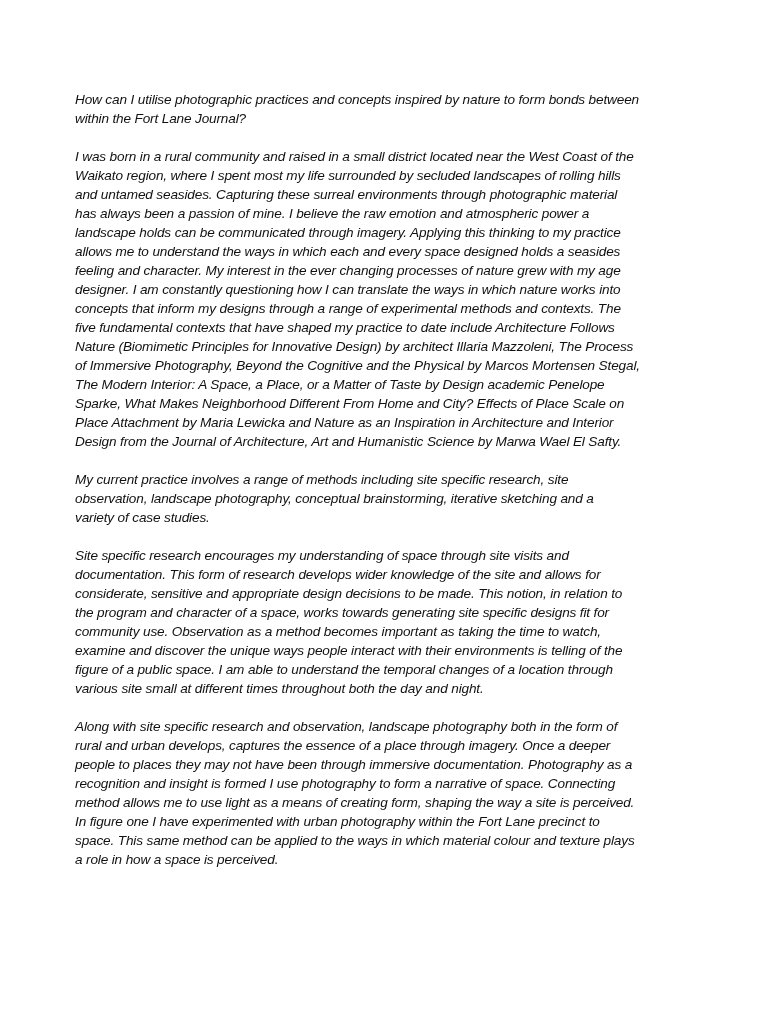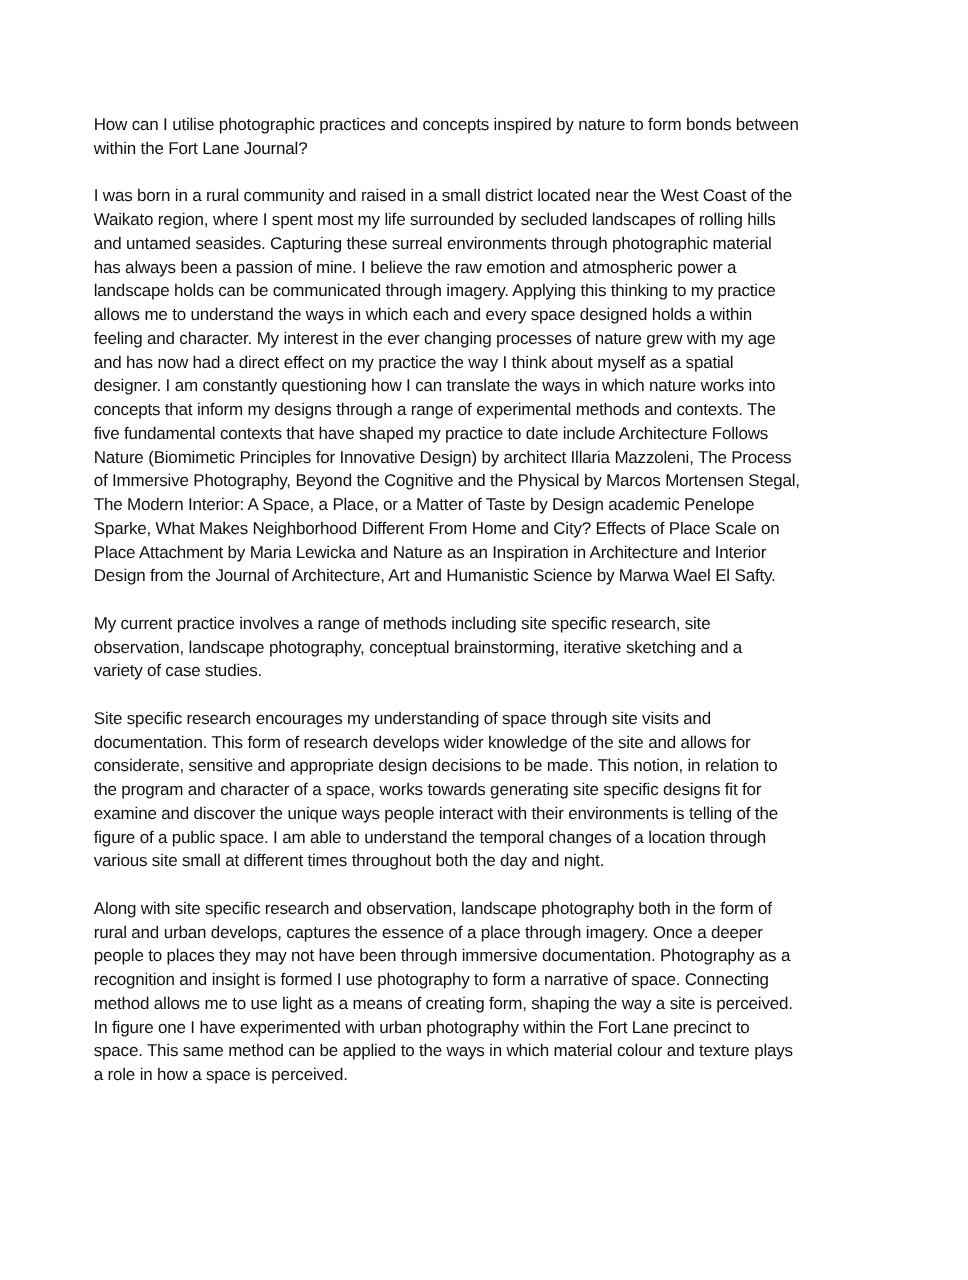--- a/index.html
+++ b/index.html
@@ -23,41 +23,41 @@
     }
     .para {
       margin: 0 0 19px 0;
     }
     .line {
       display: block;
       font-size: 13.6px;
       line-height: 19px;
       white-space: nowrap;
       letter-spacing: -0.15px;
+      font-style: italic;
     }
   </style>
 </head>
 <body>
 
 <div class="page">
 
   <p class="para">
     <span class="line">How can I utilise photographic practices and concepts inspired by nature to form bonds between</span>
     <span class="line">within the Fort Lane Journal?</span>
   </p>
 
   <p class="para">
     <span class="line">I was born in a rural community and raised in a small district located near the West Coast of the</span>
     <span class="line">Waikato region, where I spent most my life surrounded by secluded landscapes of rolling hills</span>
     <span class="line">and untamed seasides. Capturing these surreal environments through photographic material</span>
     <span class="line">has always been a passion of mine. I believe the raw emotion and atmospheric power a</span>
     <span class="line">landscape holds can be communicated through imagery. Applying this thinking to my practice</span>
-    <span class="line">allows me to understand the ways in which each and every space designed holds a within</span>
+    <span class="line">allows me to understand the ways in which each and every space designed holds a seasides</span>
     <span class="line">feeling and character. My interest in the ever changing processes of nature grew with my age</span>
-    <span class="line">and has now had a direct effect on my practice the way I think about myself as a spatial</span>
     <span class="line">designer. I am constantly questioning how I can translate the ways in which nature works into</span>
     <span class="line">concepts that inform my designs through a range of experimental methods and contexts. The</span>
     <span class="line">five fundamental contexts that have shaped my practice to date include Architecture Follows</span>
     <span class="line">Nature (Biomimetic Principles for Innovative Design) by architect Illaria Mazzoleni, The Process</span>
     <span class="line">of Immersive Photography, Beyond the Cognitive and the Physical by Marcos Mortensen Stegal,</span>
     <span class="line">The Modern Interior: A Space, a Place, or a Matter of Taste by Design academic Penelope</span>
     <span class="line">Sparke, What Makes Neighborhood Different From Home and City? Effects of Place Scale on</span>
     <span class="line">Place Attachment by Maria Lewicka and Nature as an Inspiration in Architecture and Interior</span>
     <span class="line">Design from the Journal of Architecture, Art and Humanistic Science by Marwa Wael El Safty.</span>
   </p>
@@ -66,20 +66,21 @@
     <span class="line">My current practice involves a range of methods including site specific research, site</span>
     <span class="line">observation, landscape photography, conceptual brainstorming, iterative sketching  and a</span>
     <span class="line">variety of case studies.</span>
   </p>
 
   <p class="para">
     <span class="line">Site specific research encourages my understanding of space through site visits and</span>
     <span class="line">documentation. This form of research develops wider knowledge of the site and allows for</span>
     <span class="line">considerate, sensitive and appropriate design decisions to be made. This notion, in relation to</span>
     <span class="line">the program and character of a space, works towards generating site specific designs fit for</span>
+    <span class="line">community use. Observation as a method becomes important as taking the time to watch,</span>
     <span class="line">examine and discover the unique ways people interact with their environments is telling of the</span>
     <span class="line">figure of a public space. I am able to understand the temporal changes of a location through</span>
     <span class="line">various site small at different times throughout both the day and night.</span>
   </p>
 
   <p class="para">
     <span class="line">Along with site specific research and observation, landscape photography both in the form of</span>
     <span class="line">rural and urban develops, captures the essence of a place through imagery. Once a deeper</span>
     <span class="line">people to places they may not have been through immersive documentation. Photography as a</span>
     <span class="line">recognition and insight is formed I use photography to form a narrative of space. Connecting</span>

